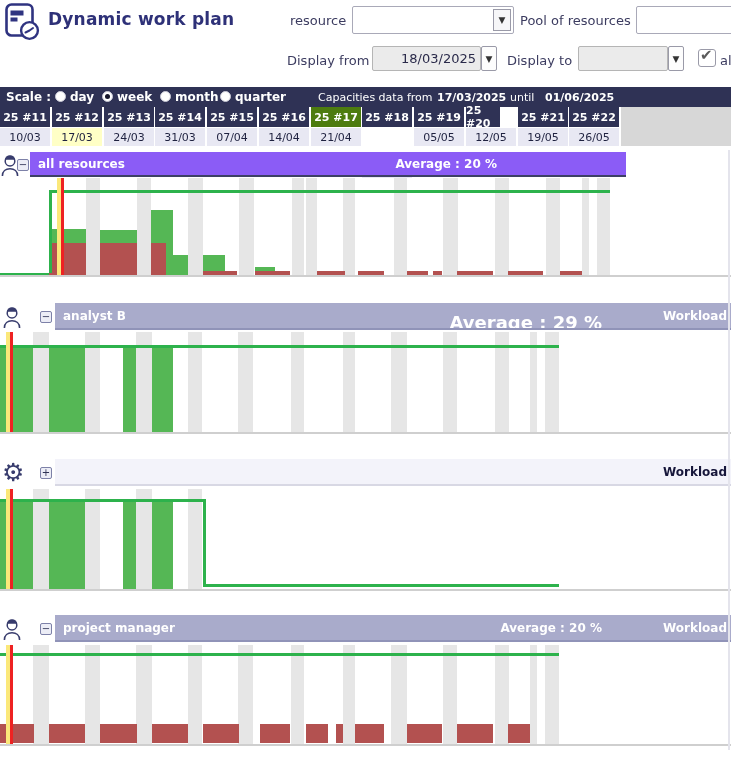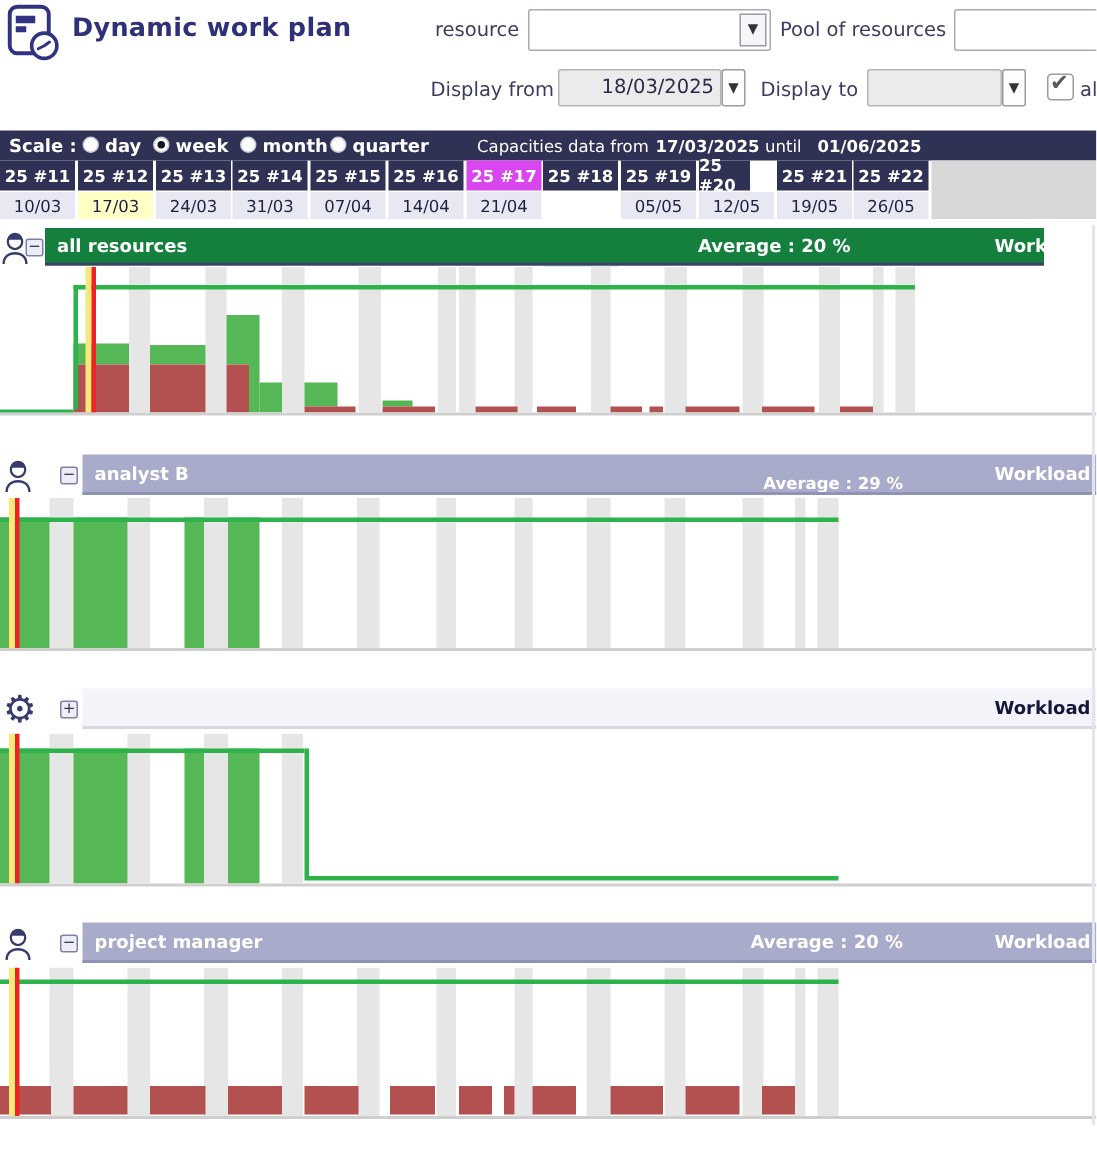--- a/index.html
+++ b/index.html
@@ -69,21 +69,21 @@
         <div style="position: absolute; left: 2px; top: 2px; width: 5px; height: 5px; border-radius: 50%; background: rgb(21, 21, 42);"></div>
       </div><div style="position: absolute; left: 117px; top: 3px; font-size: 12px; font-weight: 600; color: rgb(255, 255, 255); white-space: nowrap;">week</div><div style="position: absolute; left: 160px; top: 4px; width: 11px; height: 11px; border-radius: 50%; background: rgb(255, 255, 255); border: 1px solid rgb(201, 201, 214); box-sizing: border-box;"></div><div style="position: absolute; left: 175px; top: 3px; font-size: 12px; font-weight: 600; color: rgb(255, 255, 255); white-space: nowrap;">month</div><div style="position: absolute; left: 220px; top: 4px; width: 11px; height: 11px; border-radius: 50%; background: rgb(255, 255, 255); border: 1px solid rgb(201, 201, 214); box-sizing: border-box;"></div><div style="position: absolute; left: 235px; top: 3px; font-size: 12px; font-weight: 600; color: rgb(255, 255, 255); white-space: nowrap;">quarter</div></div>
 
   <div class="ab" id="week-row" style="left:0;top:107px;width:731px;height:20px;">
       <div style="position: absolute; left: 0px; top: 0px; width: 50px; height: 20px; background: rgb(47, 50, 85); color: rgb(255, 255, 255); font-size: 11px; font-weight: bold; display: flex; align-items: center; justify-content: center;">25 #11</div>
       <div style="position: absolute; left: 52px; top: 0px; width: 50px; height: 20px; background: rgb(47, 50, 85); color: rgb(255, 255, 255); font-size: 11px; font-weight: bold; display: flex; align-items: center; justify-content: center;">25 #12</div>
       <div style="position: absolute; left: 104px; top: 0px; width: 50px; height: 20px; background: rgb(47, 50, 85); color: rgb(255, 255, 255); font-size: 11px; font-weight: bold; display: flex; align-items: center; justify-content: center;">25 #13</div>
       <div style="position: absolute; left: 155px; top: 0px; width: 50px; height: 20px; background: rgb(47, 50, 85); color: rgb(255, 255, 255); font-size: 11px; font-weight: bold; display: flex; align-items: center; justify-content: center;">25 #14</div>
       <div style="position: absolute; left: 207px; top: 0px; width: 50px; height: 20px; background: rgb(47, 50, 85); color: rgb(255, 255, 255); font-size: 11px; font-weight: bold; display: flex; align-items: center; justify-content: center;">25 #15</div>
       <div style="position: absolute; left: 259px; top: 0px; width: 50px; height: 20px; background: rgb(47, 50, 85); color: rgb(255, 255, 255); font-size: 11px; font-weight: bold; display: flex; align-items: center; justify-content: center;">25 #16</div>
-      <div style="position: absolute; left: 311px; top: 0px; width: 50px; height: 20px; background: #d946ef; color: rgb(255, 255, 255); font-size: 11px; font-weight: bold; display: flex; align-items: center; justify-content: center;">25 #17</div>
+      <div style="position: absolute; left: 311px; top: 0px; width: 50px; height: 20px; background: #4d7c0f; color: rgb(255, 255, 255); font-size: 11px; font-weight: bold; display: flex; align-items: center; justify-content: center;">25 #17</div>
       <div style="position: absolute; left: 362px; top: 0px; width: 50px; height: 20px; background: rgb(47, 50, 85); color: rgb(255, 255, 255); font-size: 11px; font-weight: bold; display: flex; align-items: center; justify-content: center;">25 #18</div>
       <div style="position: absolute; left: 414px; top: 0px; width: 50px; height: 20px; background: rgb(47, 50, 85); color: rgb(255, 255, 255); font-size: 11px; font-weight: bold; display: flex; align-items: center; justify-content: center;">25 #19</div>
       <div style="position: absolute; left: 466px; top: 0px; width: 34px; height: 20px; background: rgb(47, 50, 85); color: rgb(255, 255, 255); font-size: 11px; font-weight: bold; display: flex; align-items: center; justify-content: center;">25 #20</div>
       <div style="position: absolute; left: 518px; top: 0px; width: 50px; height: 20px; background: rgb(47, 50, 85); color: rgb(255, 255, 255); font-size: 11px; font-weight: bold; display: flex; align-items: center; justify-content: center;">25 #21</div>
       <div style="position: absolute; left: 569px; top: 0px; width: 50px; height: 20px; background: rgb(47, 50, 85); color: rgb(255, 255, 255); font-size: 11px; font-weight: bold; display: flex; align-items: center; justify-content: center;">25 #22</div>
     </div>
   <div class="ab" id="date-row" style="left:0;top:128px;width:731px;height:18px;">
       <div style="position: absolute; left: 0px; top: 0px; width: 50px; height: 18px; background: rgb(232, 232, 243); color: rgb(31, 34, 64); font-size: 11px; display: flex; align-items: center; justify-content: center;">10/03</div>
       <div style="position: absolute; left: 52px; top: 0px; width: 50px; height: 18px; background: rgb(255, 255, 198); color: rgb(31, 34, 64); font-size: 11px; display: flex; align-items: center; justify-content: center;">17/03</div>
       <div style="position: absolute; left: 104px; top: 0px; width: 50px; height: 18px; background: rgb(232, 232, 243); color: rgb(31, 34, 64); font-size: 11px; display: flex; align-items: center; justify-content: center;">24/03</div>
@@ -101,21 +101,21 @@
 
   <div id="sections">
       <div style="position: absolute; left: 1px; top: 153px; width: 26px; height: 23px; display: flex; align-items: center;">
         <svg width="18" height="24" viewBox="0 0 18 24">
           <circle cx="9" cy="8.2" r="4.8" fill="#fff" stroke="#383c6d" stroke-width="1.5"></circle>
           <path d="M4 6.8 a5 4.6 0 0 1 10 0 z" fill="#383c6d"></path>
           <path d="M1.4 23 c0-4.8 3.4-7.2 7.6-7.2 s7.6 2.4 7.6 7.2" fill="none" stroke="#383c6d" stroke-width="1.6"></path>
         </svg>
       </div>
       <div style="position: absolute; left: 17px; top: 159px; width: 12px; height: 12px; box-sizing: border-box; border: 1px solid rgb(125, 129, 168); background: rgb(236, 237, 246); color: rgb(47, 50, 85); font-size: 10px; line-height: 10px; display: flex; align-items: center; justify-content: center; border-radius: 2px;">−</div>
-      <div style="position: absolute; left: 30px; top: 152px; width: 666px; height: 25px; background: #15803d; border-bottom: 2px solid rgb(61, 64, 102); box-sizing: border-box; overflow: hidden;">
+      <div style="position: absolute; left: 30px; top: 152px; width: 596px; height: 25px; background: #8b5cf6; border-bottom: 2px solid rgb(61, 64, 102); box-sizing: border-box; overflow: hidden;">
         <div style="position: absolute; left: 8px; top: 0px; height: 23px; display: flex; align-items: center; font-size: 12px; font-weight: bold; color: rgb(255, 255, 255); white-space: nowrap;">all resources</div>
         <div style="position: absolute; right: 129px; top: 0px; height: 23px; display: flex; align-items: center; font-size: 12px; font-weight: 600; color: rgb(255, 255, 255); white-space: nowrap;">Average : 20 %</div>
         <div style="position: absolute; left: 633px; top: 0px; height: 23px; display: flex; align-items: center; font-size: 12px; font-weight: 600; color: rgb(255, 255, 255); white-space: nowrap;">Workload : 7</div>
       </div>
       <div style="position: absolute; left: 0px; top: 178px; width: 731px; height: 99px; background: rgb(255, 255, 255); box-sizing: border-box; border-bottom: 2px solid rgb(207, 207, 207); overflow: hidden;">
         <div style="position: absolute; left: 86px; top: 0px; width: 14px; height: 97px; background: rgb(230, 230, 230);"></div>
         <div style="position: absolute; left: 137px; top: 0px; width: 14px; height: 97px; background: rgb(230, 230, 230);"></div>
         <div style="position: absolute; left: 188px; top: 0px; width: 15px; height: 97px; background: rgb(230, 230, 230);"></div>
         <div style="position: absolute; left: 239px; top: 0px; width: 15px; height: 97px; background: rgb(230, 230, 230);"></div>
         <div style="position: absolute; left: 292px; top: 0px; width: 12px; height: 97px; background: rgb(230, 230, 230);"></div>
@@ -155,21 +155,21 @@
       <div style="position: absolute; left: 3px; top: 304px; width: 26px; height: 25px; display: flex; align-items: center;">
         <svg width="18" height="24" viewBox="0 0 18 24">
           <circle cx="9" cy="8.2" r="4.8" fill="#fff" stroke="#383c6d" stroke-width="1.5"></circle>
           <path d="M4 6.8 a5 4.6 0 0 1 10 0 z" fill="#383c6d"></path>
           <path d="M1.4 23 c0-4.8 3.4-7.2 7.6-7.2 s7.6 2.4 7.6 7.2" fill="none" stroke="#383c6d" stroke-width="1.6"></path>
         </svg>
       </div>
       <div style="position: absolute; left: 40px; top: 311px; width: 12px; height: 12px; box-sizing: border-box; border: 1px solid rgb(125, 129, 168); background: rgb(236, 237, 246); color: rgb(47, 50, 85); font-size: 10px; line-height: 10px; display: flex; align-items: center; justify-content: center; border-radius: 2px;">−</div>
       <div style="position: absolute; left: 55px; top: 303px; width: 676px; height: 27px; background: rgb(169, 171, 203); border-bottom: 2px solid rgb(144, 147, 184); box-sizing: border-box; overflow: hidden;">
         <div style="position: absolute; left: 8px; top: 0px; height: 25px; display: flex; align-items: center; font-size: 12px; font-weight: bold; color: rgb(255, 255, 255); white-space: nowrap;">analyst B</div>
-        <div style="position: absolute; right: 129px; top: 0px; height: 38px; display: flex; align-items: center; font-size: 11px; font-weight: 600; color: rgb(255, 255, 255); white-space: nowrap;">Average : 29 %</div>
+        <div style="position: absolute; right: 129px; top: 0px; height: 38px; display: flex; align-items: center; font-size: 18px; font-weight: 600; color: rgb(255, 255, 255); white-space: nowrap;">Average : 29 %</div>
         <div style="position: absolute; left: 608px; top: 0px; height: 25px; display: flex; align-items: center; font-size: 12px; font-weight: 600; color: rgb(255, 255, 255); white-space: nowrap;">Workload : 1</div>
       </div>
       <div style="position: absolute; left: 0px; top: 332px; width: 731px; height: 102px; background: rgb(255, 255, 255); box-sizing: border-box; border-bottom: 2px solid rgb(207, 207, 207); overflow: hidden;">
         <div style="position: absolute; left: 33px; top: 0px; width: 16px; height: 100px; background: rgb(230, 230, 230);"></div>
         <div style="position: absolute; left: 85px; top: 0px; width: 15px; height: 100px; background: rgb(230, 230, 230);"></div>
         <div style="position: absolute; left: 136px; top: 0px; width: 16px; height: 100px; background: rgb(230, 230, 230);"></div>
         <div style="position: absolute; left: 188px; top: 0px; width: 14px; height: 100px; background: rgb(230, 230, 230);"></div>
         <div style="position: absolute; left: 238px; top: 0px; width: 15px; height: 100px; background: rgb(230, 230, 230);"></div>
         <div style="position: absolute; left: 291px; top: 0px; width: 13px; height: 100px; background: rgb(230, 230, 230);"></div>
         <div style="position: absolute; left: 343px; top: 0px; width: 12px; height: 100px; background: rgb(230, 230, 230);"></div>

